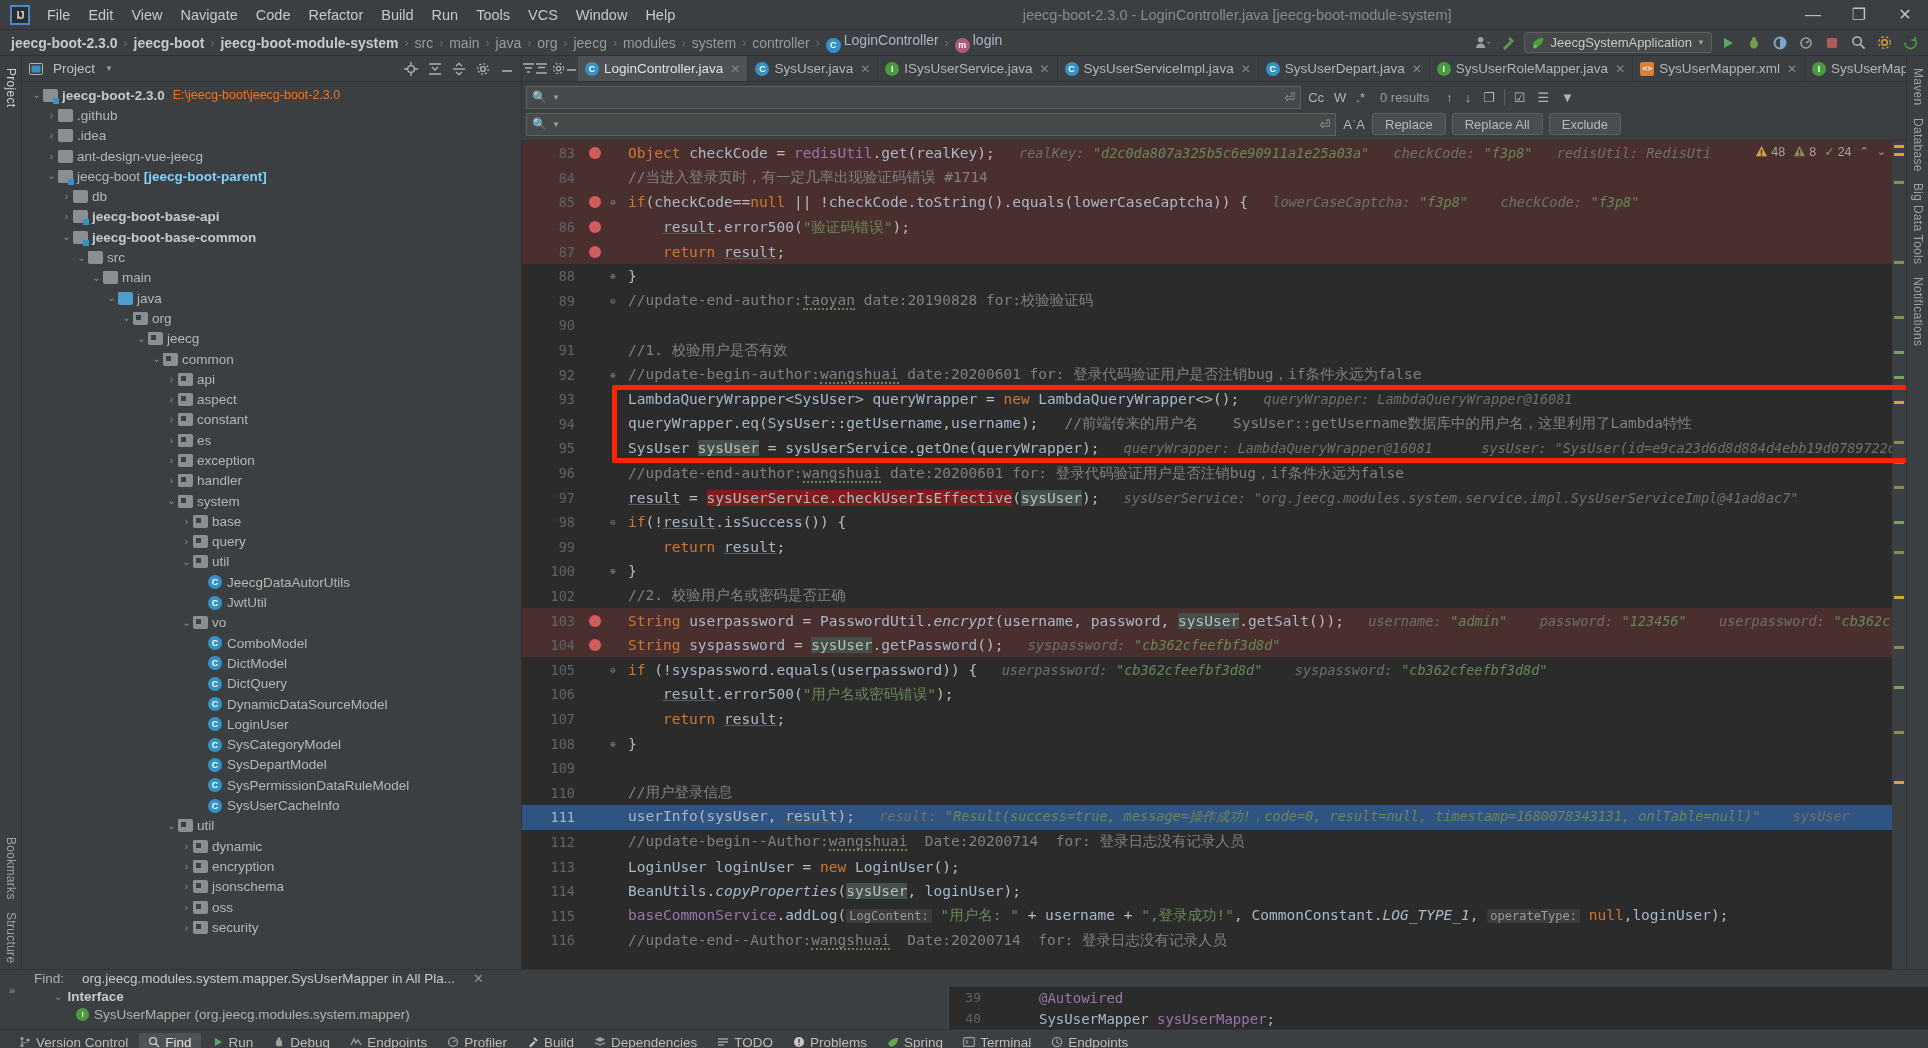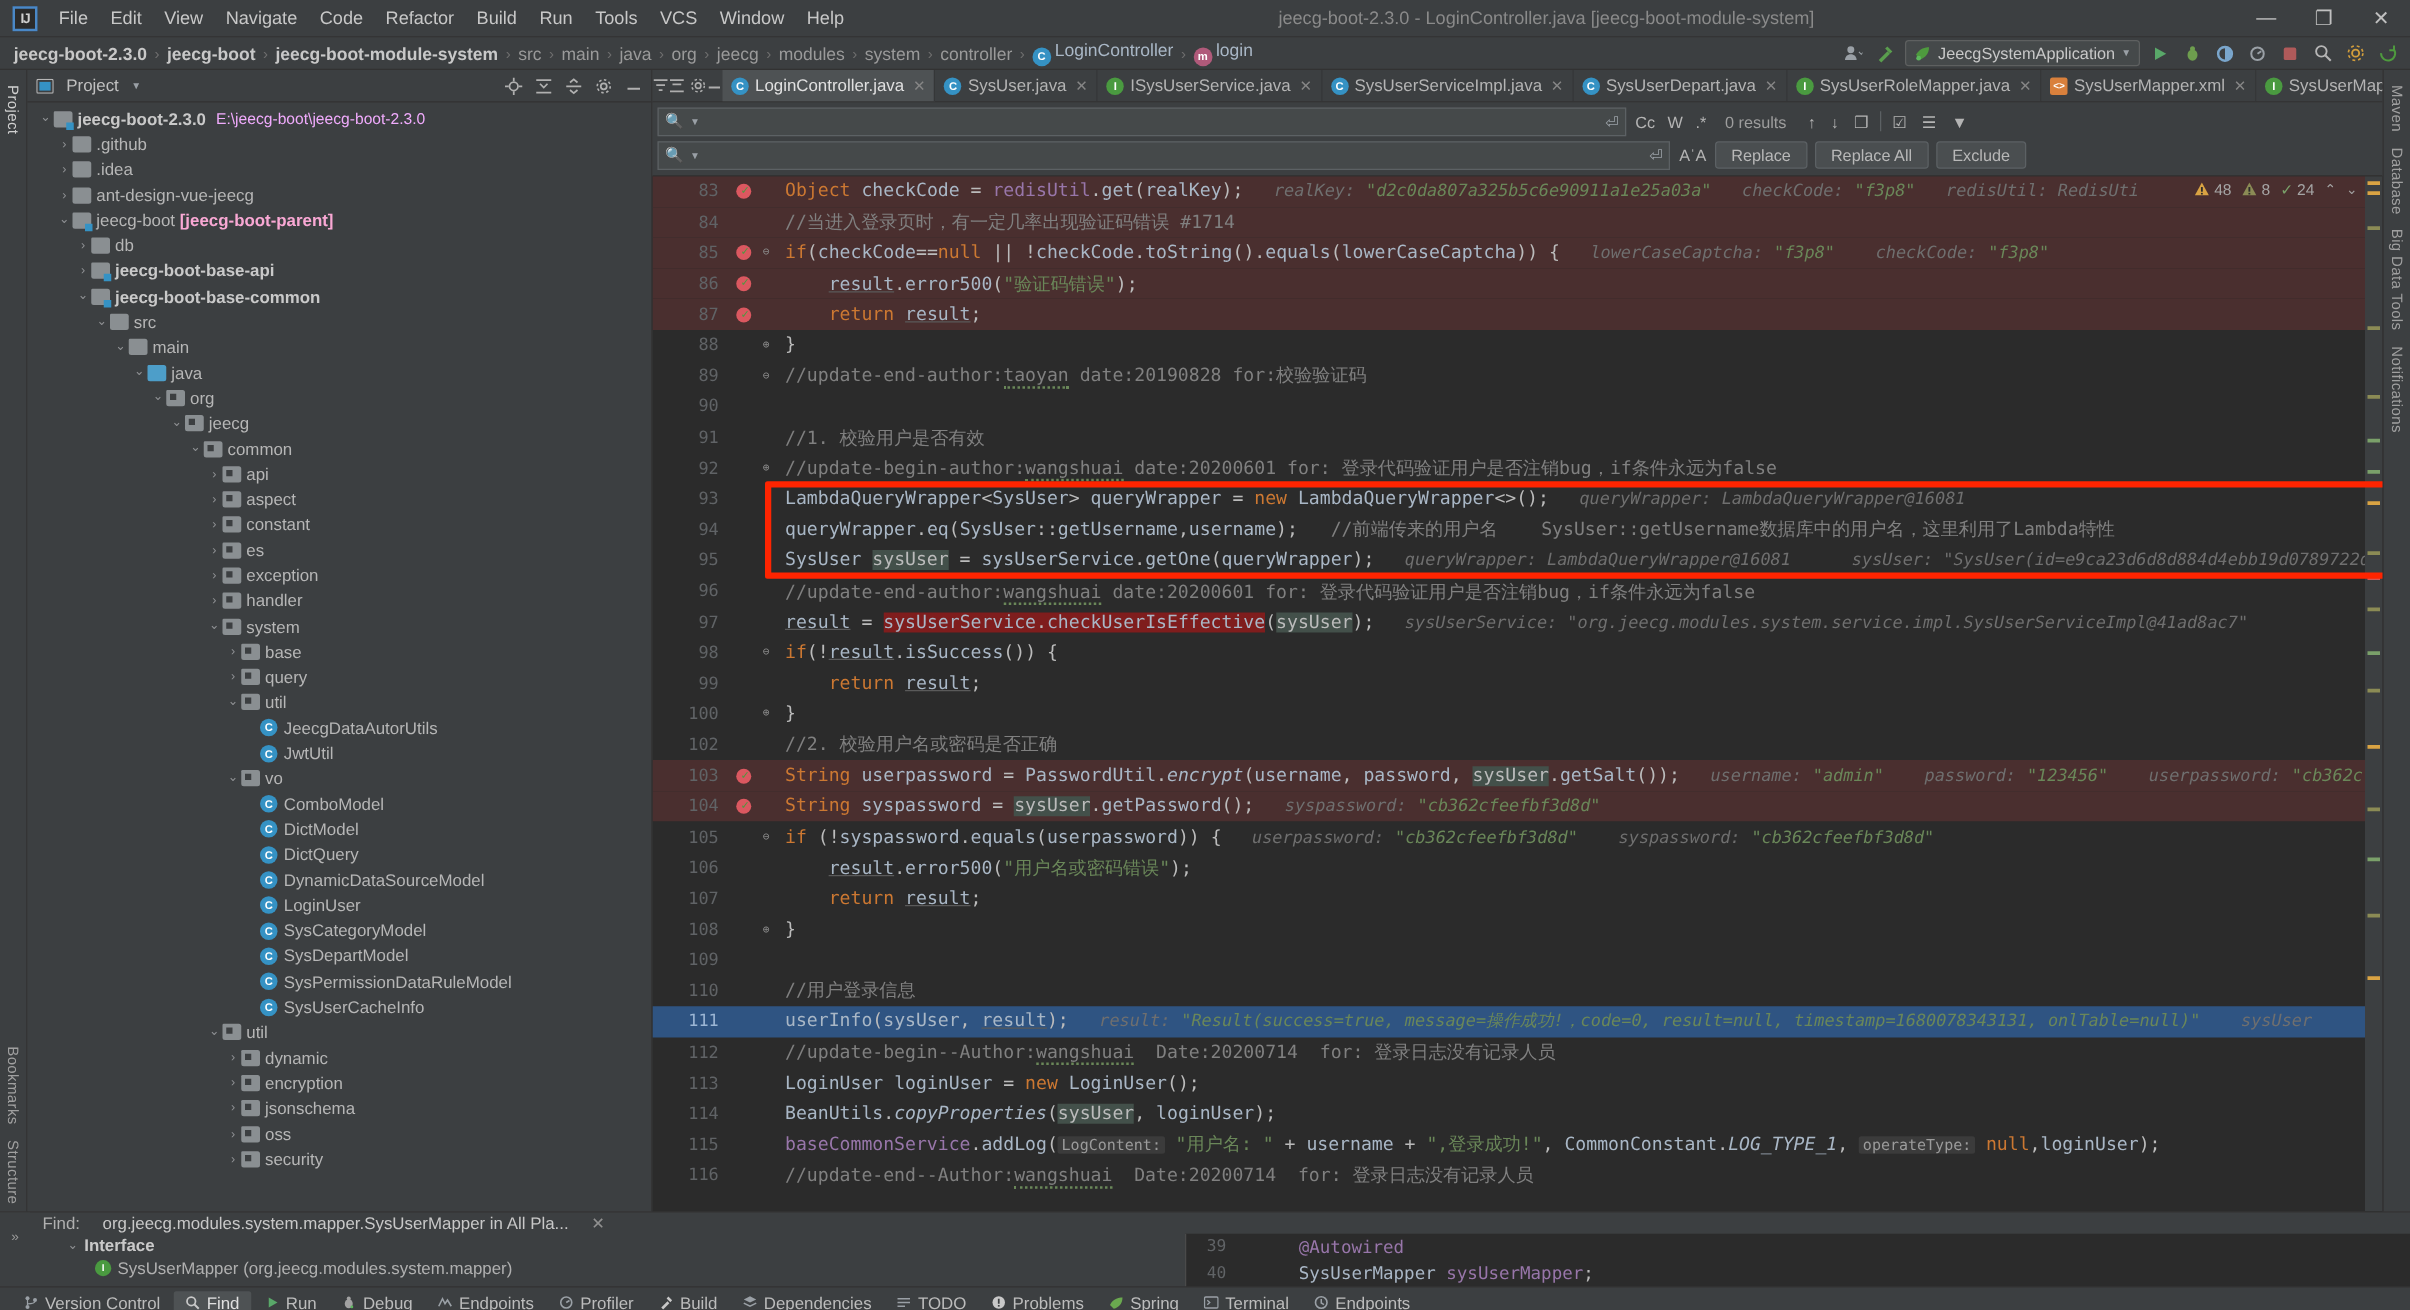--- a/index.html
+++ b/index.html
@@ -90,21 +90,21 @@
     background:#3592c4;
   }
   .cicon {
     width:14px;height:14px;border-radius:50%;margin-right:5px;flex:none;
     display:flex;align-items:center;justify-content:center;font-size:9px;
     color:#fff;font-weight:bold;
   }
   .c-class { background:#3592c4; }
   .tlabel { color:#b6b6b6; }
   .tlabel.bold { font-weight:bold; color:#c9c9c9; }
-  .tpath { color:#f0abfc; margin-left:8px; font-size:12.5px; }
+  .tpath { color:#f97316; margin-left:8px; font-size:12.5px; }
 
   
   #editor-col { flex:1; display:flex; flex-direction:column; min-width:0; }
 
   
   #tabbar { height:26px; background:#3c3f41; display:flex; align-items:stretch; border-bottom:1px solid #323232; }
   .tabtool { width:22px;display:flex;align-items:center;justify-content:center;color:#aeaeae;font-size:12px; }
   .tabdiv { width:1px;background:#4f5355;margin:5px 2px; }
   .etab {
     display:flex;align-items:center;gap:5px;padding:0 7px;font-size:13.5px;
@@ -404,21 +404,21 @@
           <span class="tlabel">.idea</span>
         </div>
         <div class="trow" style="padding-left: 23px;">
           <span class="arrow">›</span>
           <span class="ficon folder"></span>
           <span class="tlabel">ant-design-vue-jeecg</span>
         </div>
         <div class="trow" style="padding-left: 23px;">
           <span class="arrow" style="line-height: 6px;">⌄</span>
           <span class="ficon folder mod"></span>
-          <span class="tlabel">jeecg-boot <b style="color: #f9a8d4;">[jeecg-boot-parent]</b></span>
+          <span class="tlabel">jeecg-boot <b style="color: #7dd3fc;">[jeecg-boot-parent]</b></span>
         </div>
         <div class="trow" style="padding-left: 38px;">
           <span class="arrow">›</span>
           <span class="ficon folder"></span>
           <span class="tlabel">db</span>
         </div>
         <div class="trow" style="padding-left: 38px;">
           <span class="arrow">›</span>
           <span class="ficon folder mod"></span>
           <span class="tlabel bold">jeecg-boot-base-api</span>

